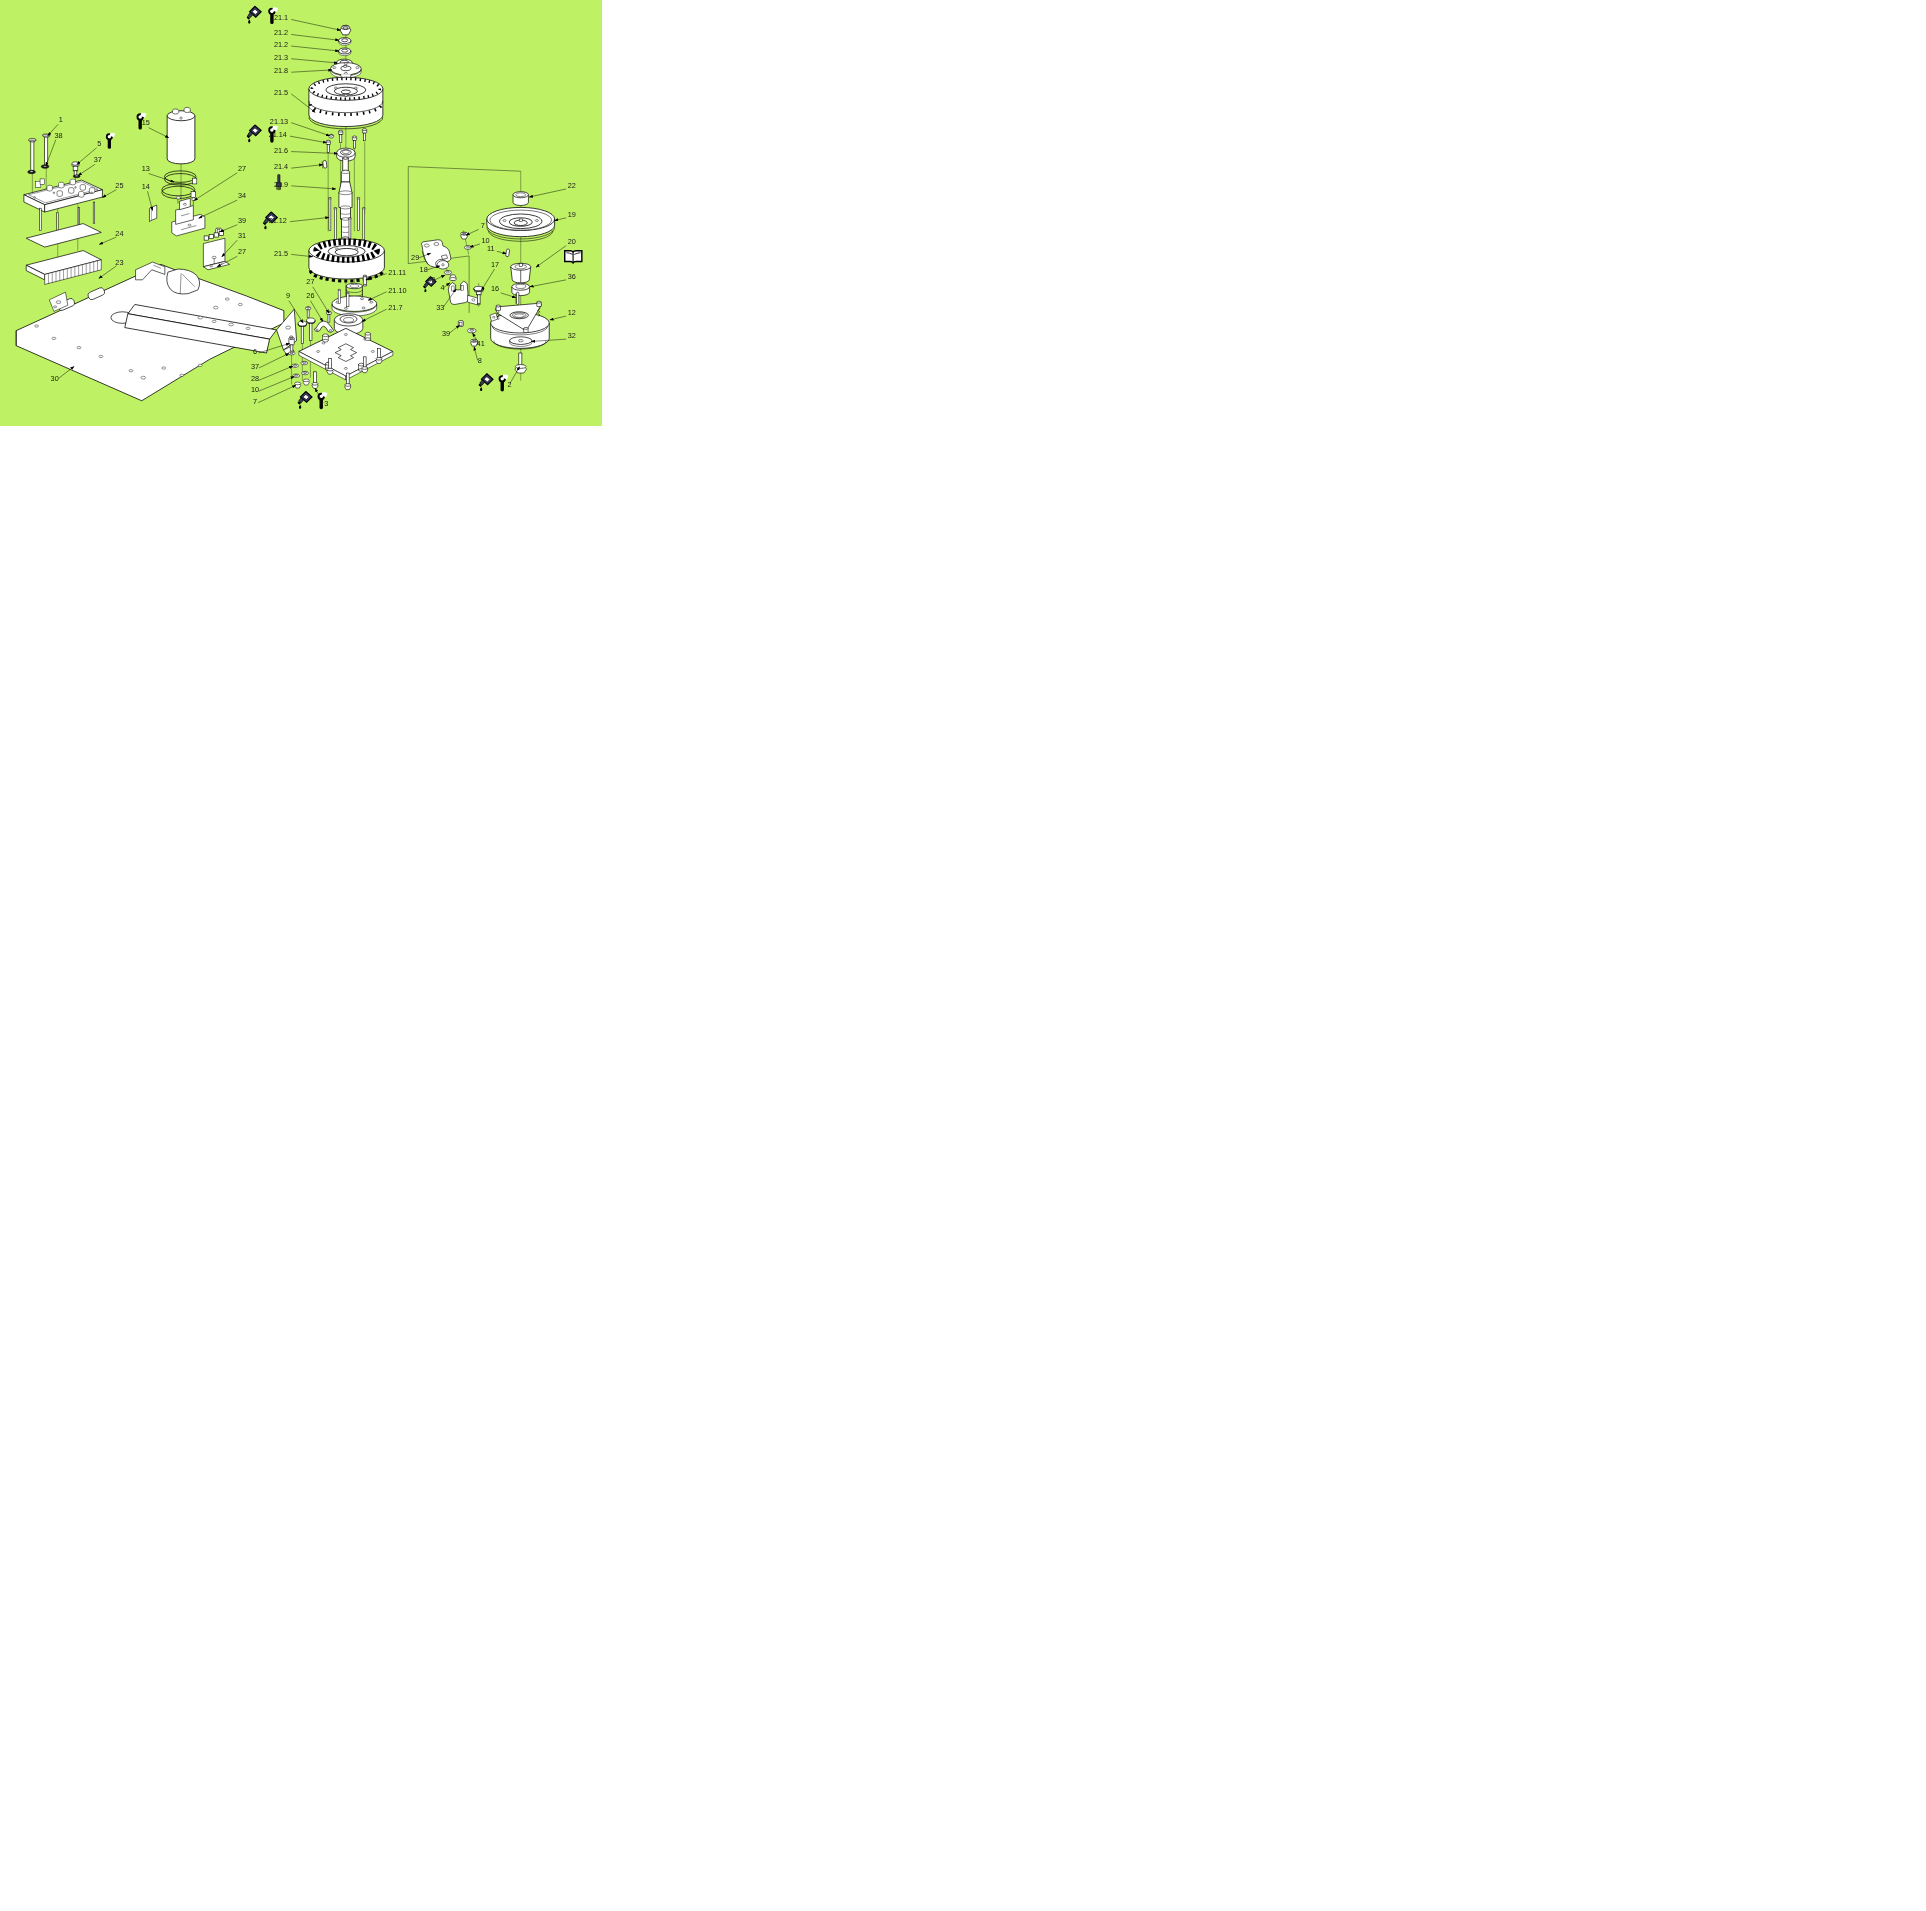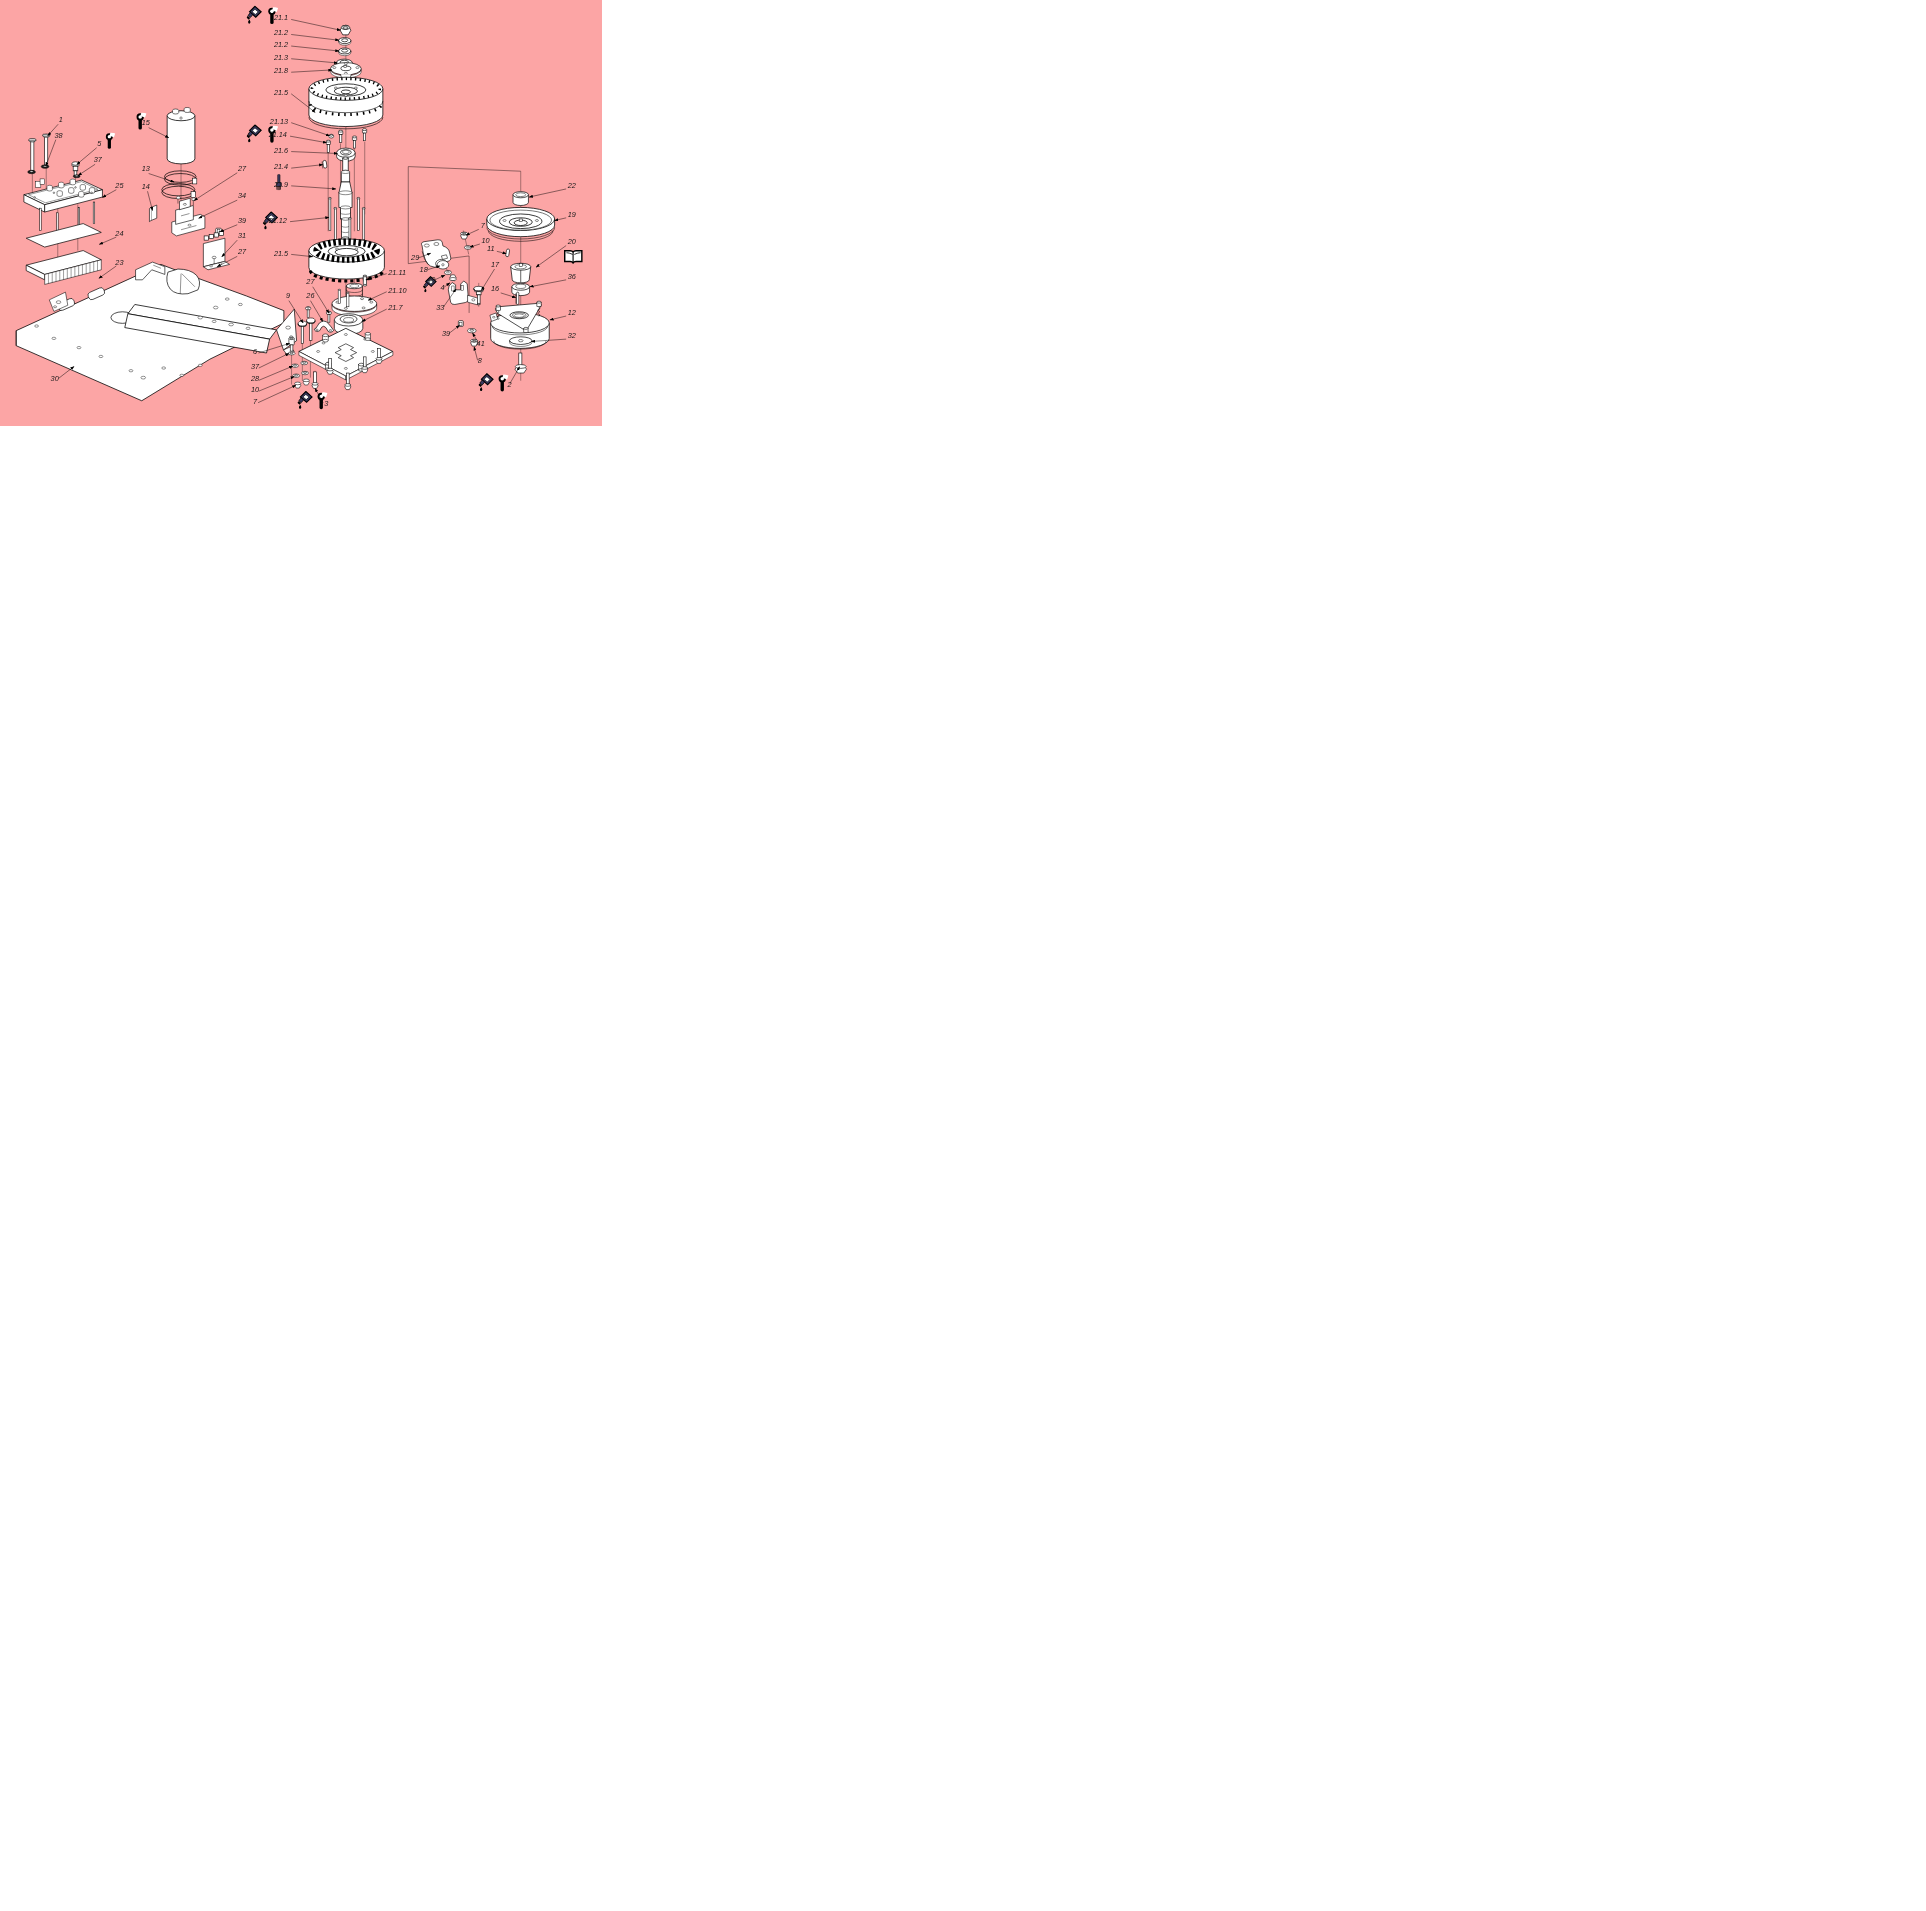--- a/index.html
+++ b/index.html
@@ -1,16 +1,16 @@
 <!DOCTYPE html>
 <html style="font-size:6.2px"><head>
 <meta charset="utf-8">
 <style>
   html,body{margin:0;padding:0;background:#fff;}
-  .page{width:602px;height:426px;position:relative;background:#fca5a5;overflow:hidden;font-style:italic;}
+  .page{width:602px;height:426px;position:relative;background:#bef264;overflow:hidden;}
   svg{display:block;}
   text.callout{font-family:"Liberation Sans", sans-serif;fill:#1a1a1a;}
 </style>
 </head>
 <body>
 
 <div class="page">
 <svg id="stage" width="602" height="426" viewBox="0 0 1563 1105">
   <defs>
     <marker id="arw" markerWidth="11" markerHeight="8" refX="9.5" refY="4" orient="auto" markerUnits="userSpaceOnUse">

